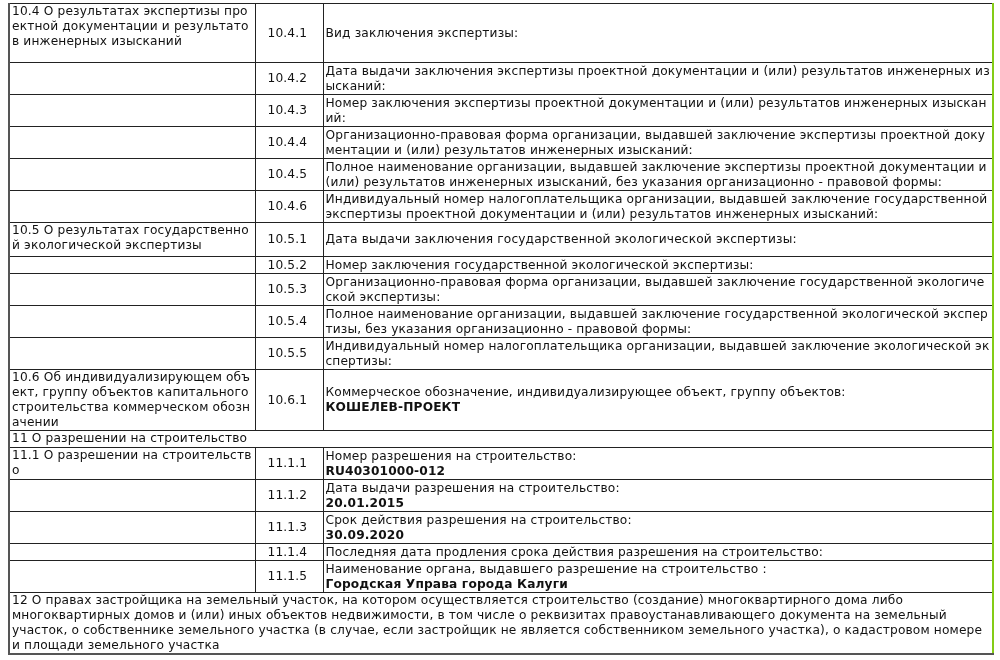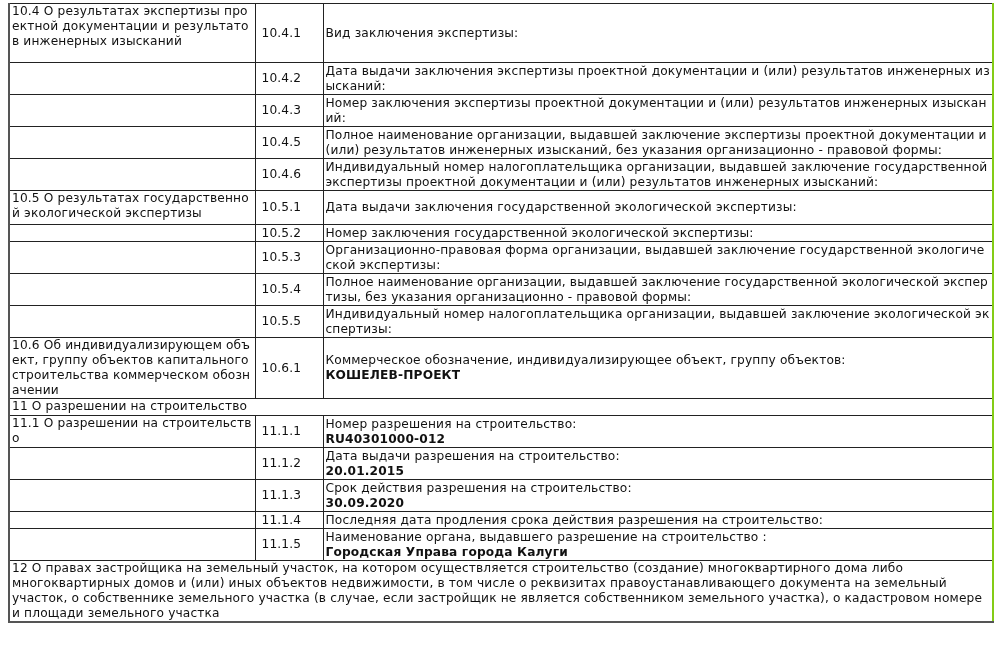--- a/index.html
+++ b/index.html
@@ -7,21 +7,21 @@
   .doc {
     position: absolute; left: 8px; top: 3px; width: 984px;
     font-family: "DejaVu Sans", sans-serif; font-size: 12.2px; line-height: 15px;
     color: #111111; letter-spacing: 0.15px;
   }
   table { border-collapse: collapse; width: 984px; table-layout: fixed; }
   td {
     border: 1px solid #222222; padding: 0 2px; vertical-align: top;
     word-break: break-all; overflow: hidden;
   }
-  td.code { vertical-align: middle; padding-left: 6px; }
+  td.code { vertical-align: middle; padding-left: 12px; }
   td.desc { vertical-align: middle; }
   td.sect { vertical-align: top; }
   tr.full td { vertical-align: top; }
   .val { font-weight: bold; display: block; }
   .right-edge { border-right: 2px solid #84cc16; }
   .bottom-edge { border-bottom: 2px solid #555555; }
   .left-edge { border-left: 2px solid #555555; }
 </style>
 </head>
 <body>
@@ -42,20 +42,25 @@
   </tr>
   <tr style="height:32px">
     <td class="left-edge"></td>
     <td class="code">10.4.2</td>
     <td class="desc right-edge">Дата выдачи заключения экспертизы проектной документации и (или) результатов инженерных изысканий:</td>
   </tr>
   <tr style="height:32px">
     <td class="left-edge"></td>
     <td class="code">10.4.3</td>
     <td class="desc right-edge">Номер заключения экспертизы проектной документации и (или) результатов инженерных изысканий:</td>
+  </tr>
+  <tr style="height:32px">
+    <td class="left-edge"></td>
+    <td class="code">10.4.4</td>
+    <td class="desc right-edge">Организационно-правовая форма организации, выдавшей заключение экспертизы проектной документации и (или) результатов инженерных изысканий:</td>
   </tr>
   <tr style="height:32px">
     <td class="left-edge"></td>
     <td class="code">10.4.5</td>
     <td class="desc right-edge">Полное наименование организации, выдавшей заключение экспертизы проектной документации и (или) результатов инженерных изысканий, без указания организационно - правовой формы:</td>
   </tr>
   <tr style="height:32px">
     <td class="left-edge"></td>
     <td class="code">10.4.6</td>
     <td class="desc right-edge">Индивидуальный номер налогоплательщика организации, выдавшей заключение государственной экспертизы проектной документации и (или) результатов инженерных изысканий:</td>

